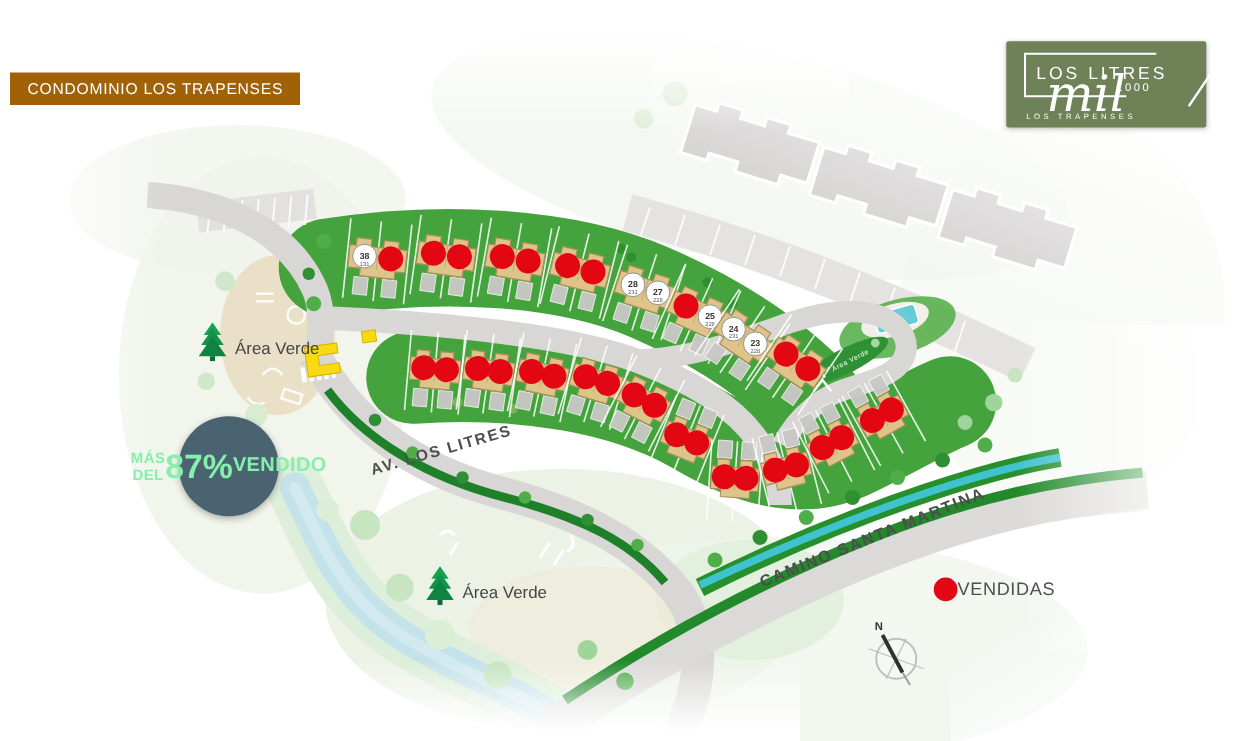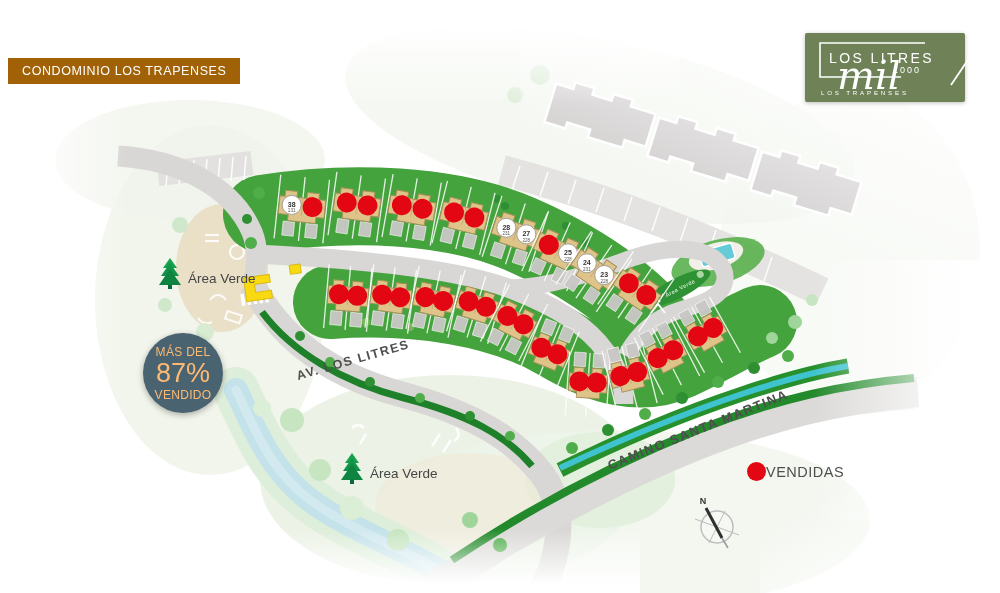--- a/index.html
+++ b/index.html
@@ -13,25 +13,25 @@
   .fade-r{right:0;top:260px;width:220px;height:260px;background:linear-gradient(to left,#fff 12%,rgba(255,255,255,0) 85%);}
   .fade-br{right:0;bottom:0;width:240px;height:150px;background:linear-gradient(to bottom right,rgba(255,255,255,0) 30%,#fff 78%);}
   .fade-b{left:0;bottom:0;width:640px;height:70px;background:linear-gradient(to top,#fff 12%,rgba(255,255,255,0) 92%);}
   .fade-l{left:0;top:80px;width:145px;height:430px;background:linear-gradient(to right,#fff 18%,rgba(255,255,255,0) 88%);}
   .overlay{position:absolute;z-index:3;}
   #banner{left:8px;top:58px;background:#a16207;color:#fff;font-size:12.5px;letter-spacing:.6px;
           padding:6px 14px;white-space:nowrap;}
   #logo{left:805px;top:33px;width:160px;height:69px;background:#6e8157;border-radius:2px;
         box-shadow:0 1px 4px rgba(0,0,0,.25);}
   #badge{left:143px;top:333px;width:80px;height:80px;border-radius:50%;background:#4a6370;
-         box-shadow:0 2px 6px rgba(0,0,0,.3);display:flex;flex-direction:column;align-items:center;
-         justify-content:center;color:#fdba74;font-weight:normal;text-align:center;}
+         box-shadow:0 2px 6px rgba(0,0,0,.3);display:flex;flex-direction:row;align-items:center;
+         justify-content:center;color:#86efac;font-weight:bold;text-align:center;}
   #badge .b1{font-size:12px;letter-spacing:.3px;}
-  #badge .b2{font-size:27px;line-height:1;margin:1px 16px;}
-  #badge .b3{font-size:12px;letter-spacing:.3px;}
+  #badge .b2{font-size:27px;line-height:1;margin:1px 0;}
+  #badge .b3{font-size:16px;letter-spacing:.3px;}
   #legend{left:747px;top:462px;display:flex;align-items:center;gap:0;}
   #legend .dot{width:19px;height:19px;border-radius:50%;background:#e30613;}
   #legend .lbl{font-size:14.5px;color:#4f4f4f;font-weight:500;letter-spacing:.5px;}
   .area-label{display:flex;align-items:flex-end;gap:6px;}
   .area-label span{font-size:13.5px;color:#454545;padding-bottom:3px;}
   #area1{left:158px;top:257px;} #area2{left:340px;top:452px;}
 </style>
 </head>
 <body>
 

